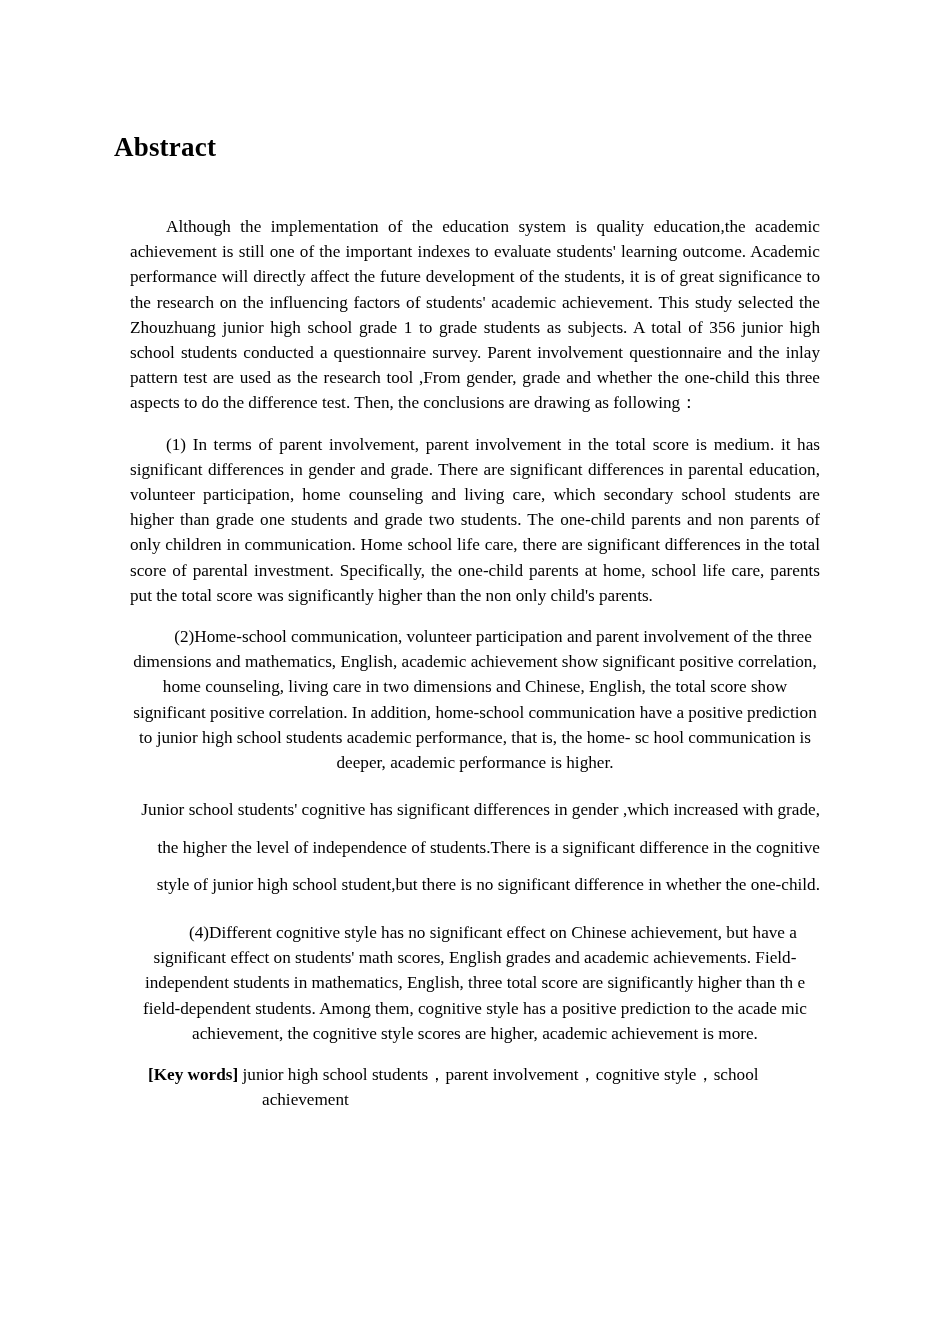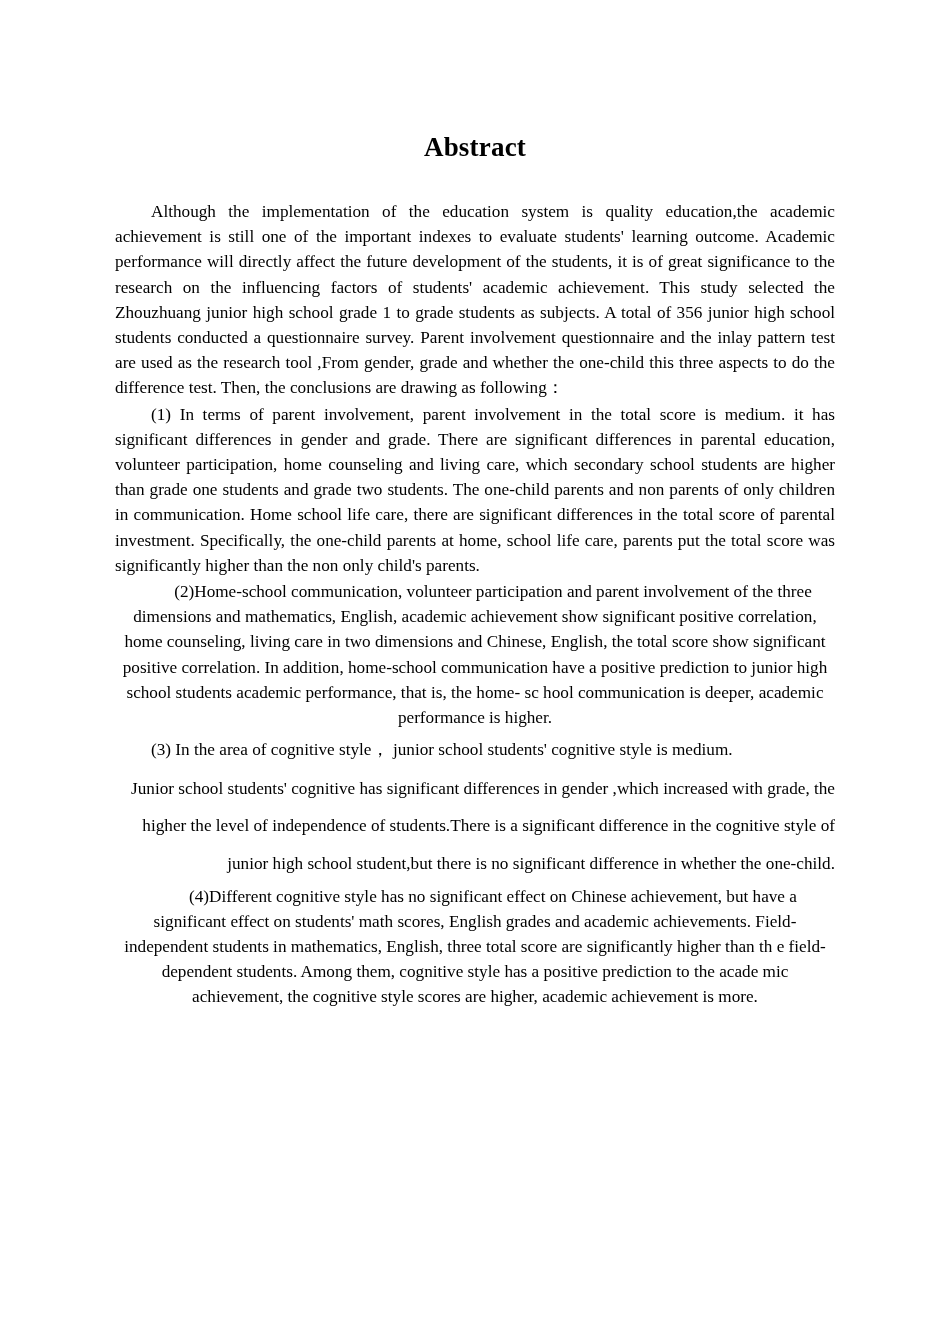--- a/index.html
+++ b/index.html
@@ -29,39 +29,39 @@
   .content {
     position: absolute;
     left: 114px;
     top: 0;
     width: 722px;
   }
 
   .doc-title {
     font-size: 27px;
     font-weight: bold;
-    text-align: center;
+    text-align: left;
     margin: 0;
     padding: 0;
     position: absolute;
     top: 132px;
     left: 0;
     width: 722px;
     letter-spacing: 0.2px;
   }
 
   .body-block {
     position: absolute;
     top: 198px;
     left: 0;
     width: 722px;
   }
 
   p.para {
-    margin: 1px;
+    margin: 16px;
     padding: 0;
     font-size: 17.2px;
     line-height: 25.2px;
   }
 
   p.justified {
     text-align: justify;
     text-justify: inter-word;
     text-indent: 36px;
   }
@@ -110,22 +110,22 @@
     <h1 class="doc-title">Abstract</h1>
 
     <div class="body-block">
 
       <p class="para justified">Although the implementation of the education system is quality education,the academic achievement is still one of the important indexes to evaluate students' learning outcome. Academic performance will directly affect the future development of the students, it is of great significance to the research on the influencing factors of students' academic achievement. This study selected the Zhouzhuang junior high school grade 1 to grade students as subjects. A total of 356 junior high school students conducted a questionnaire survey. Parent involvement questionnaire and the inlay pattern test are used as the research tool ,From gender, grade and whether the one-child this three aspects to do the difference test. Then, the conclusions are drawing as following：</p>
 
       <p class="para justified">(1) In terms of parent involvement, parent involvement in the total score is medium. it has significant differences in gender and grade. There are significant differences in parental education, volunteer participation, home counseling and living care, which secondary school students are higher than grade one students and grade two students. The one-child parents and non parents of only children in communication. Home school life care, there are significant differences in the total score of parental investment. Specifically, the one-child parents at home, school life care, parents put the total score was significantly higher than the non only child's parents.</p>
 
       <p class="para leftal">(2)Home-school communication, volunteer participation and parent involvement of the three dimensions and mathematics, English, academic achievement show significant positive correlation, home counseling, living care in two dimensions and Chinese, English, the total score show significant positive correlation. In addition, home-school communication have a positive prediction to junior high school students academic performance, that is,  the home- sc hool communication is deeper, academic performance is higher.</p>
 
-      <p class="para loose-first">(3) In the area of cognitive style，  junior school students' cognitive style is medium.</p>
 
       <p class="para loose">Junior school students' cognitive has significant differences in gender ,which increased with grade, the higher the level of independence of students.There is a significant difference in the cognitive style of junior high school student,but there is no significant difference in whether the one-child.</p>
 
       <p class="para leftal">(4)Different cognitive style has no significant effect on Chinese achievement, but have a significant effect on students' math scores, English grades and academic achievements. Field-independent students in mathematics, English, three total score are significantly higher than th e field-dependent students. Among them, cognitive style has a positive prediction to the acade mic achievement, the cognitive style scores are higher, academic achievement is more.</p>
 
+      <p class="keywords-block"><span class="kw-label">[Key words]</span><span>  junior high school students，parent involvement，cognitive style，school</span><span class="kw-second">achievement</span></p>
 
     </div>
   </div>
 </div>
 
 </body></html>

